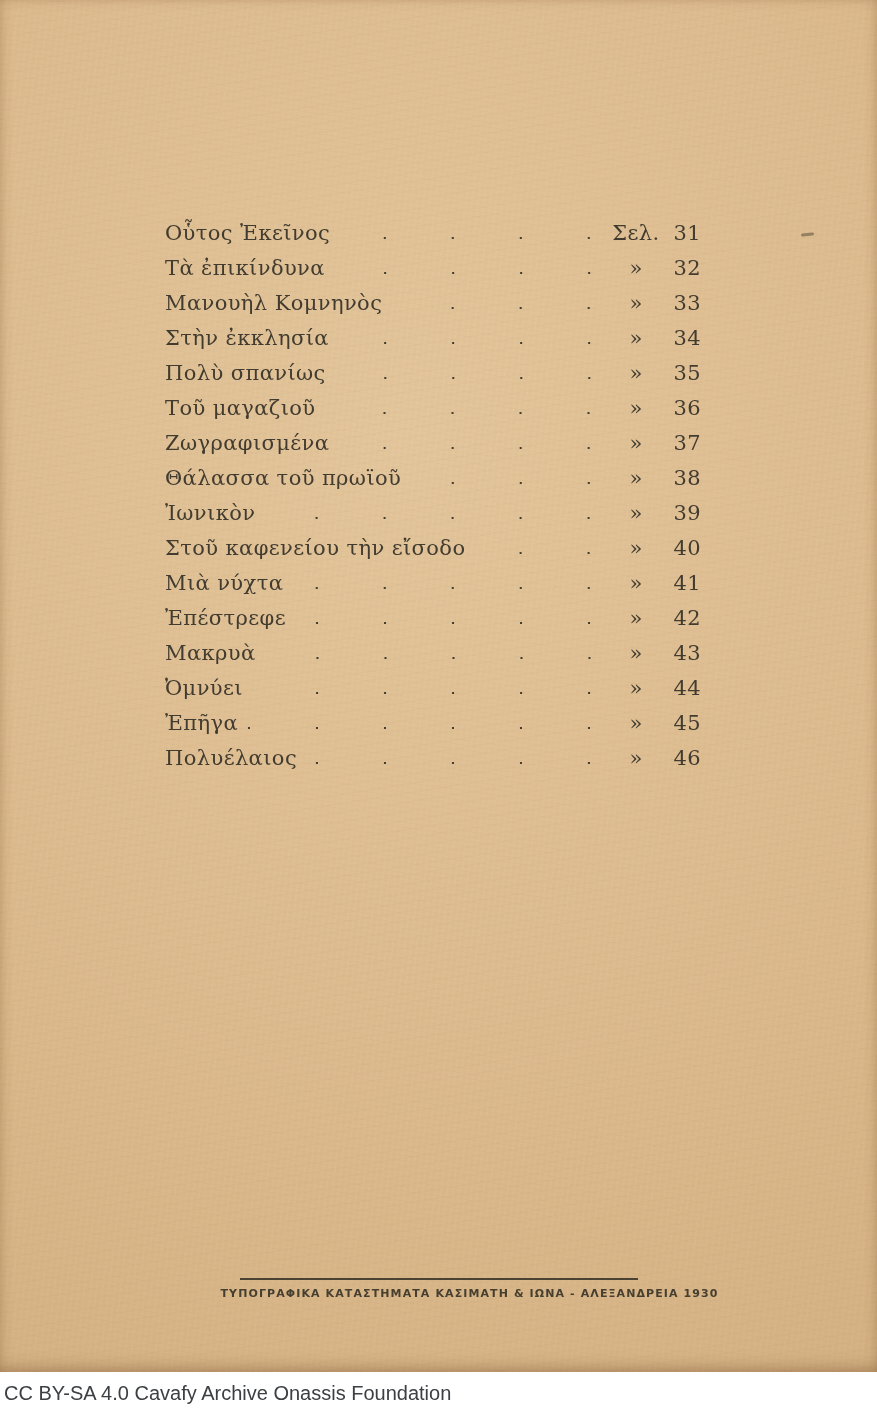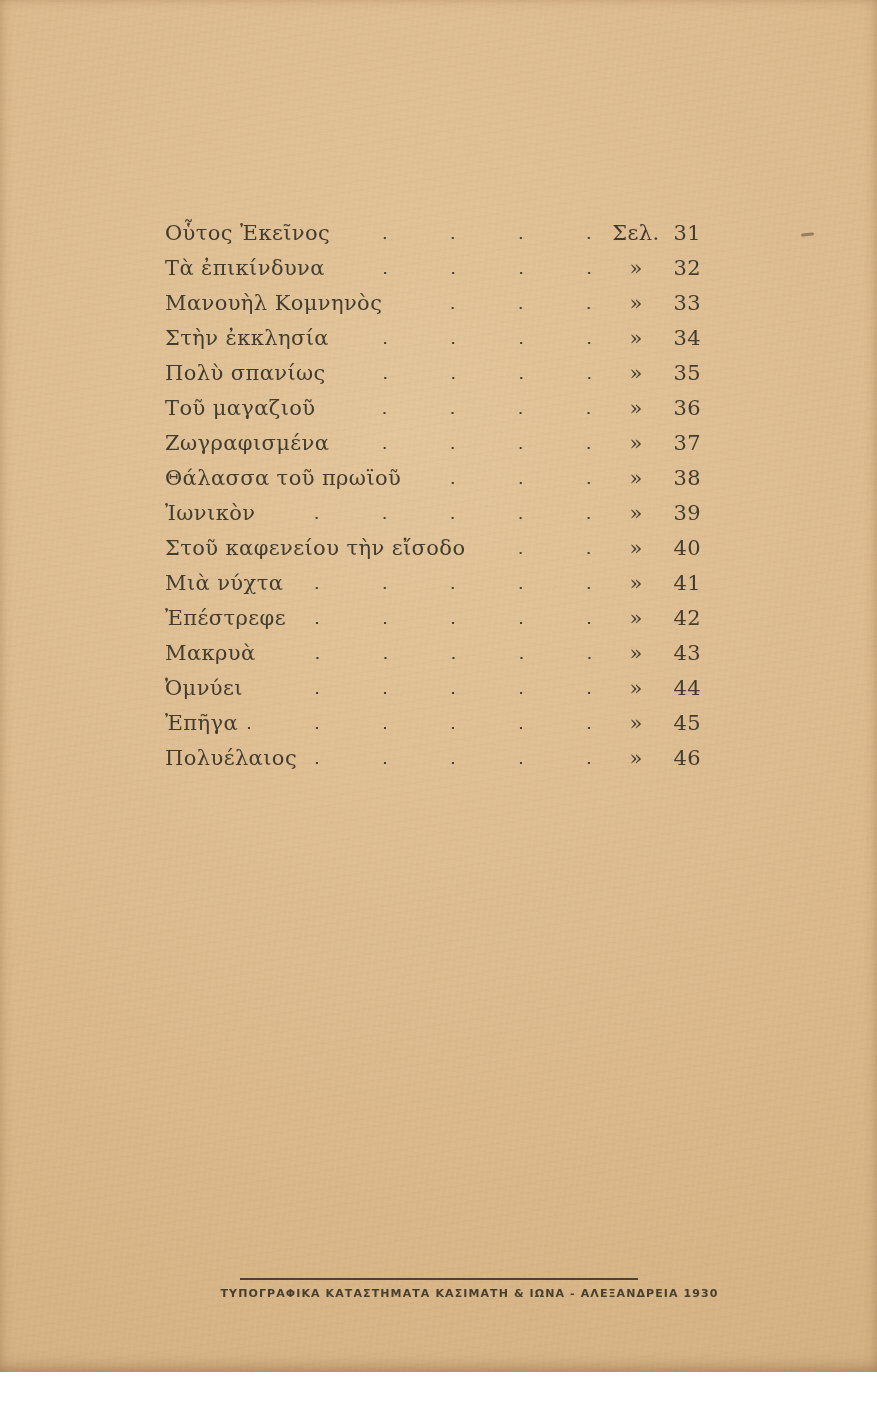--- a/index.html
+++ b/index.html
@@ -215,14 +215,17 @@
     </div>
 
     <div class="imprint">
       <div class="imprint-rule"></div>
       <div class="imprint-text">ΤΥΠΟΓΡΑΦΙΚΑ ΚΑΤΑΣΤΗΜΑΤΑ ΚΑΣΙΜΑΤΗ &amp; ΙΩΝΑ - ΑΛΕΞΑΝΔΡΕΙΑ 1930</div>
     </div>
 
     <div class="paper-mark"></div>
   </div>
 
+  <div class="license-bar">
+    <span>CC BY-SA 4.0 Cavafy Archive Onassis Foundation</span>
+  </div>
 
 </div>
 
 </body></html>

